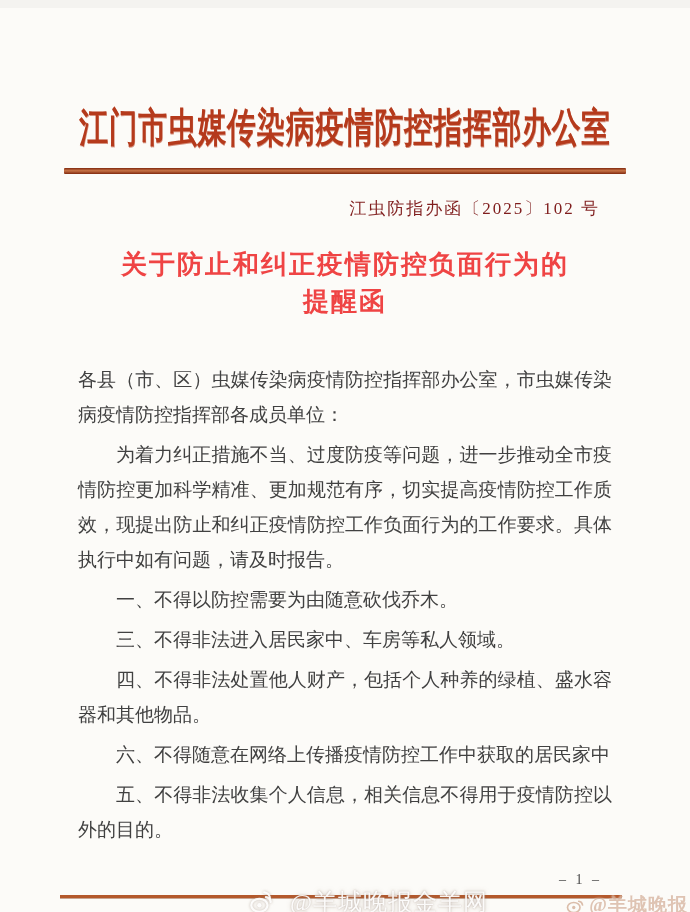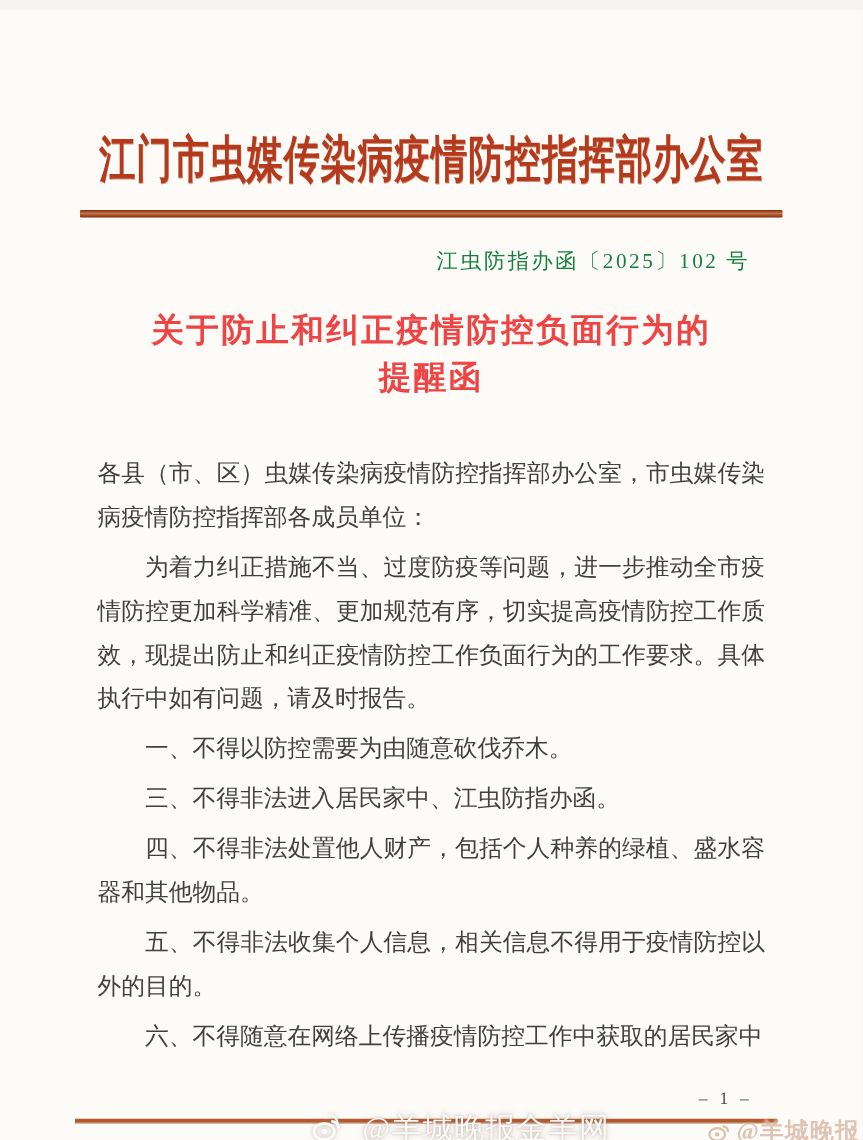--- a/index.html
+++ b/index.html
@@ -40,21 +40,21 @@
     background: linear-gradient(#80290e, #c77347 45%, #80290e);
     border-radius: 1px;
   }
   
   .doc-number {
     margin-top: 23px;
     padding-right: 90px;
     text-align: right;
     font-size: 17px;
     letter-spacing: 2px;
-    color: #15803d;
+    color: #7f1d1d;
   }
   
   .title {
     margin: 26px 40px 0 40px;
     text-align: center;
     font-size: 26px;
     line-height: 37px;
     font-weight: bold;
     color: #ef4444;
     letter-spacing: 2px;
@@ -147,24 +147,24 @@
 
   <div class="title">
     <span>关于防止和纠正疫情防控负面行为的</span><br>
     <span>提醒函</span>
   </div>
 
   <div class="body-text">
     <p>各县（市、区）虫媒传染病疫情防控指挥部办公室，市虫媒传染病疫情防控指挥部各成员单位：</p>
     <p class="indent">为着力纠正措施不当、过度防疫等问题，进一步推动全市疫情防控更加科学精准、更加规范有序，切实提高疫情防控工作质效，现提出防止和纠正疫情防控工作负面行为的工作要求。具体执行中如有问题，请及时报告。</p>
     <p class="indent">一、不得以防控需要为由随意砍伐乔木。</p>
-    <p class="indent">三、不得非法进入居民家中、江虫防指办函。</p>
+    <p class="indent">三、不得非法进入居民家中、车房等私人领域。</p>
     <p class="indent">四、不得非法处置他人财产，包括个人种养的绿植、盛水容器和其他物品。</p>
+    <p class="indent">六、不得随意在网络上传播疫情防控工作中获取的居民家中</p>
     <p class="indent">五、不得非法收集个人信息，相关信息不得用于疫情防控以外的目的。</p>
-    <p class="indent">六、不得随意在网络上传播疫情防控工作中获取的居民家中</p>
   </div>
 
   <div class="page-number">– 1 –</div>
 
   <div class="footer-line"></div>
 
   <div class="watermark-center">
     <svg class="wb-icon" viewBox="0 0 24 24" fill="none" stroke="currentColor" stroke-width="2" stroke-linecap="round">
       <ellipse cx="10.5" cy="15" rx="7.5" ry="6"></ellipse>
       <circle cx="10.5" cy="15" r="2" fill="currentColor" stroke="none"></circle>

